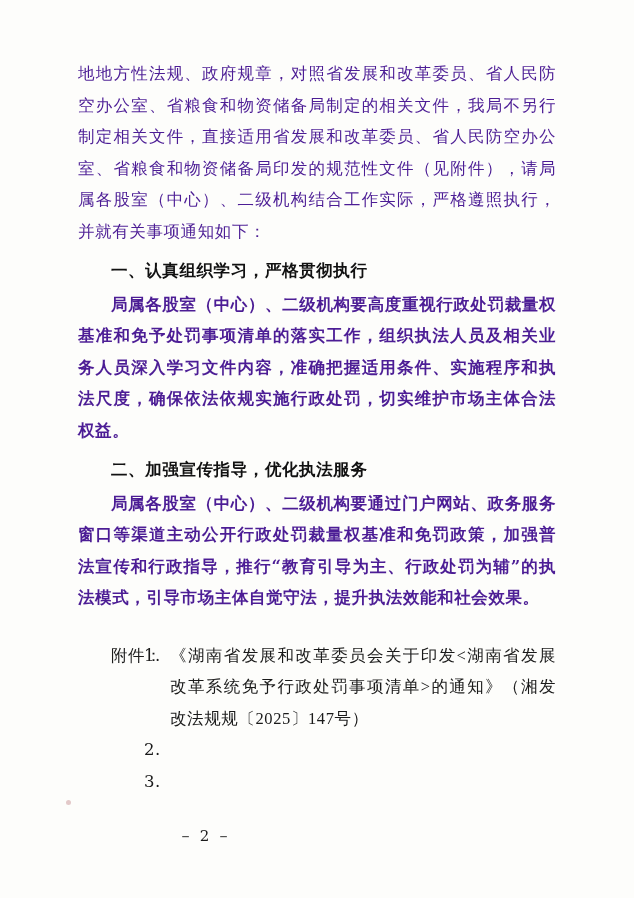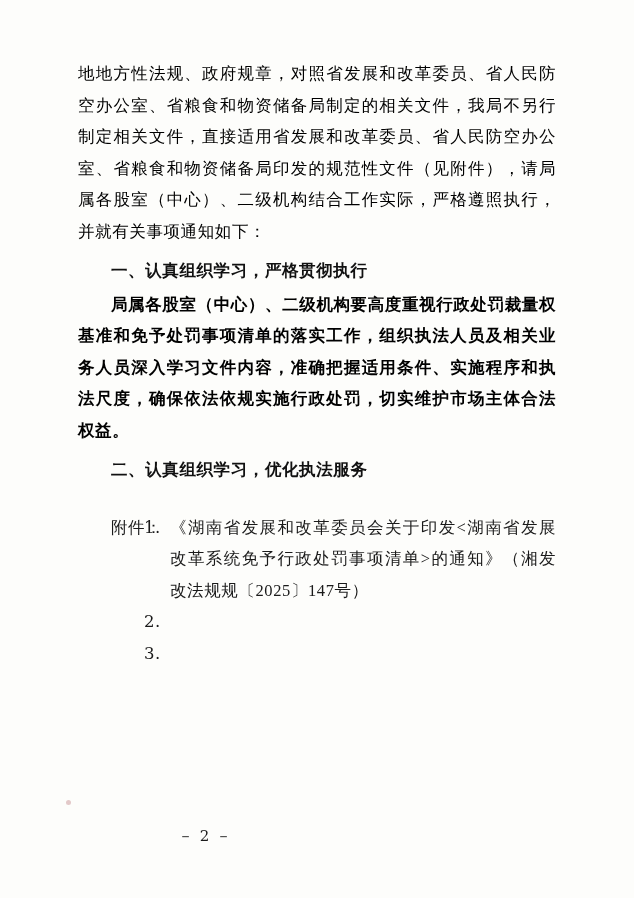--- a/index.html
+++ b/index.html
@@ -26,21 +26,21 @@
     top: 58px;
     width: 478px;
   }
   p.body-para {
     margin: 0 0 2px 0;
     font-size: 16.5px;
     line-height: 31.5px;
     letter-spacing: 0.6px;
     text-align: justify;
     text-justify: inter-ideograph;
-    color: #000000;
+    color: #4c1d95;
   }
   p.indent {
     text-indent: 33px;
     font-weight: bold;
   }
   h2.section-head {
     margin: 8px 0 2px 0;
     font-size: 16.5px;
     line-height: 31.5px;
     letter-spacing: 0.6px;
@@ -104,21 +104,22 @@
 <body>
 
 <div class="page">
   <div class="content">
 
     <p class="body-para">地地方性法规、政府规章，对照省发展和改革委员、省人民防空办公室、省粮食和物资储备局制定的相关文件，我局不另行制定相关文件，直接适用省发展和改革委员、省人民防空办公室、省粮食和物资储备局印发的规范性文件（见附件），请局属各股室（中心）、二级机构结合工作实际，严格遵照执行，并就有关事项通知如下：</p>
 
     <h2 class="section-head">一、认真组织学习，严格贯彻执行</h2>
     <p class="body-para indent">局属各股室（中心）、二级机构要高度重视行政处罚裁量权基准和免予处罚事项清单的落实工作，组织执法人员及相关业务人员深入学习文件内容，准确把握适用条件、实施程序和执法尺度，确保依法依规实施行政处罚，切实维护市场主体合法权益。</p>
 
-    <h2 class="section-head">二、认真组织学习，优化执法服务</h2>
+    <h2 class="section-head">二、加强宣传指导，优化执法服务</h2>
+    <p class="body-para indent">局属各股室（中心）、二级机构要通过门户网站、政务服务窗口等渠道主动公开行政处罚裁量权基准和免罚政策，加强普法宣传和行政指导，推行“教育引导为主、行政处罚为辅”的执法模式，引导市场主体自觉守法，提升执法效能和社会效果。</p>
 
     <div class="attach-block">
       <div class="attach-row">
         <span class="attach-label">附件：</span>
         <span class="attach-num">1.</span>
         <span class="attach-text">《湖南省发展和改革委员会关于印发&lt;湖南省发展改革系统免予行政处罚事项清单&gt;的通知》（湘发改法规规〔2025〕147号）</span>
       </div>
       <div class="attach-row sub">
         <span class="attach-label">附件：</span>
         <span class="attach-num">2.</span>

